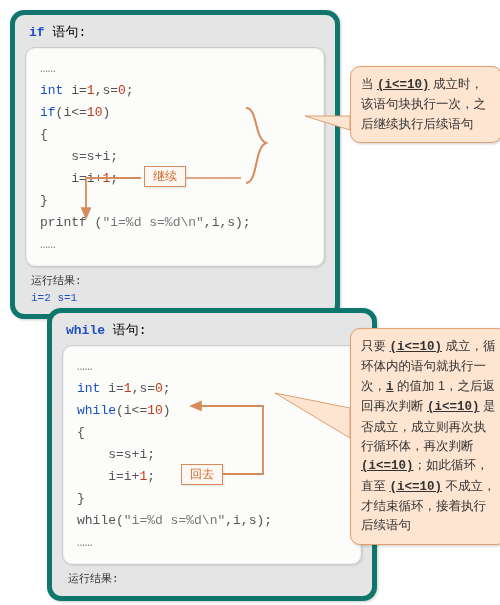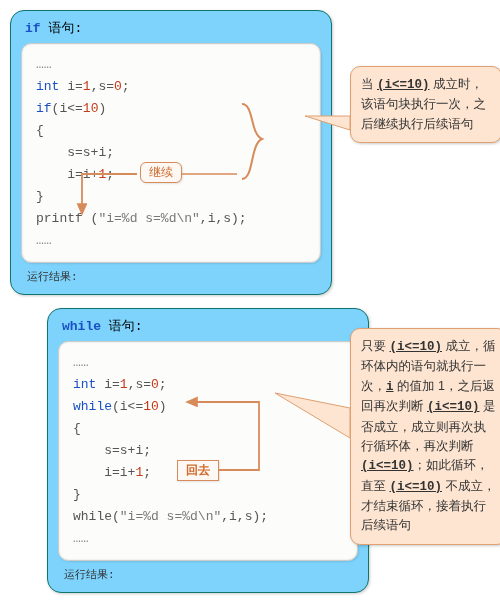--- a/index.html
+++ b/index.html
@@ -4,22 +4,22 @@
 <style>
   body {
     margin: 0;
     padding: 10px;
     font-family: "Microsoft YaHei", SimSun, sans-serif;
     font-size: 13px;
     background: #fff;
     width: 480px;
   }
   .panel {
-    background: #7dd3fc;
-    border: 1px solid #0f766e;
+    background: #e5e5e5;
+    border: 5px solid #0f766e;
     border-radius: 14px;
     padding: 8px 10px 10px 10px;
     position: relative;
     box-shadow: 1px 1px 3px rgba(0,0,0,0.2);
   }
   .title {
     font-family: "Courier New", monospace;
     font-size: 13px;
     margin: 0 0 6px 4px;
   }
@@ -91,36 +91,37 @@
     <div class="codebox">
 <div class="code"><span class="dots">……</span>
 <span class="kw">int</span><span> i=</span><span class="num">1</span><span>,s=</span><span class="num">0</span><span>;</span>
 <span class="kw">if</span><span>(i&lt;=</span><span class="num">10</span><span>)</span>
 <span>{</span>
 <span>    s=s+i;</span>
 <span>    i=i+</span><span class="num">1</span><span>;</span>
 <span>}</span>
 <span>printf (</span><span style="color:#777">"i=%d s=%d\n"</span><span>,i,s);</span>
 <span class="dots">……</span></div>
-      <span class="tag" style="left:118px; top:118px;border-radius:6px;">继续</span>
+      <span class="tag" style="left:118px; top:118px;">继续</span>
       <svg class="overlay" width="300" height="210">
         <defs>
           <marker id="ah1" markerWidth="7" markerHeight="7" refX="6" refY="3" orient="auto">
             <path d="M0,0 L7,3 L0,6 Z" fill="#d88b5a"></path>
           </marker>
         </defs>
 
         <path d="M220,60 C232,60 228,90 240,95 C228,100 232,135 220,135" stroke="#d88b5a" stroke-width="2" fill="none"></path>
 
         <path d="M115,130 L60,130 L60,170" stroke="#d88b5a" stroke-width="1.8" fill="none" marker-end="url(#ah1)"></path>
 
         <path d="M160,130 L215,130" stroke="#d88b5a" stroke-width="1.5" fill="none"></path>
       </svg>
     </div>
     <div class="result">运行结果:</div>
+    <div class="result"><span class="rval">i=2 s=1</span></div>
   </div>
 
   <div class="callout" style="left:340px; top:56px; width:130px;">
     <span>当 </span><span class="mono">(i&lt;=10)</span><span> 成立时，该语句块执行一次，之后继续执行后续语句</span>
   </div>
   <svg class="overlay" width="500" height="270">
     <path d="M340,106 L295,106 L340,120 Z" fill="#fde5d2" stroke="#e0a070" stroke-width="1"></path>
   </svg>
 </div>
 
@@ -134,21 +135,21 @@
     <div class="codebox">
 <div class="code"><span class="dots">……</span>
 <span class="kw">int</span><span> i=</span><span class="num">1</span><span>,s=</span><span class="num">0</span><span>;</span>
 <span class="kw">while</span><span>(i&lt;=</span><span class="num">10</span><span>)</span>
 <span>{</span>
 <span>    s=s+i;</span>
 <span>    i=i+</span><span class="num">1</span><span>;</span>
 <span>}</span>
 <span>while(</span><span style="color:#777">"i=%d s=%d\n"</span><span>,i,s);</span>
 <span class="dots">……</span></div>
-      <span class="tag" style="left:118px; top:118px;font-weight:bold;">回去</span>
+      <span class="tag" style="left:118px; top:118px;">回去</span>
       <svg class="overlay" width="300" height="210">
         <defs>
           <marker id="ah2" markerWidth="7" markerHeight="7" refX="6" refY="3" orient="auto">
             <path d="M0,0 L7,3 L0,6 Z" fill="#d88b5a"></path>
           </marker>
         </defs>
 
         <path d="M160,128 L200,128 L200,60 L128,60" stroke="#d88b5a" stroke-width="1.8" fill="none" marker-end="url(#ah2)"></path>
       </svg>
     </div>

